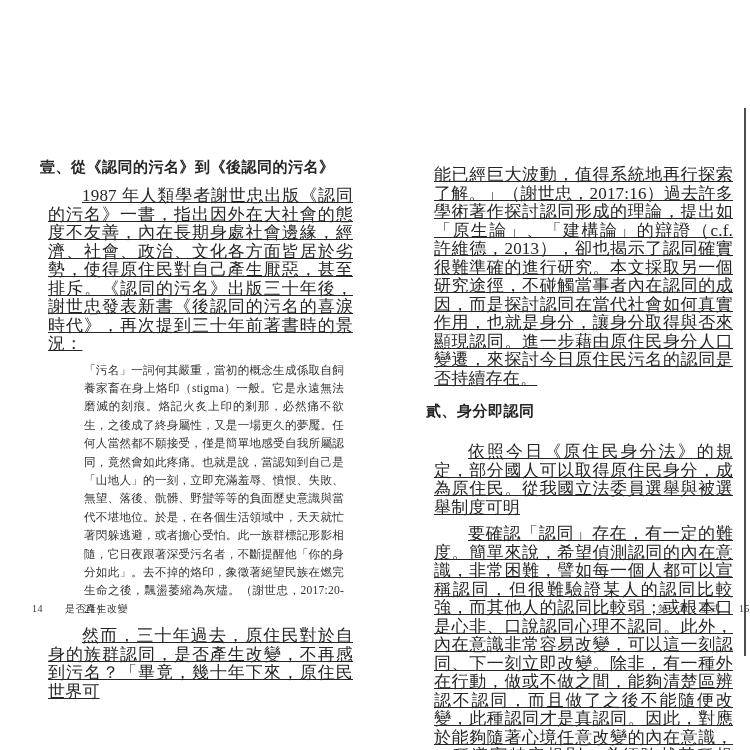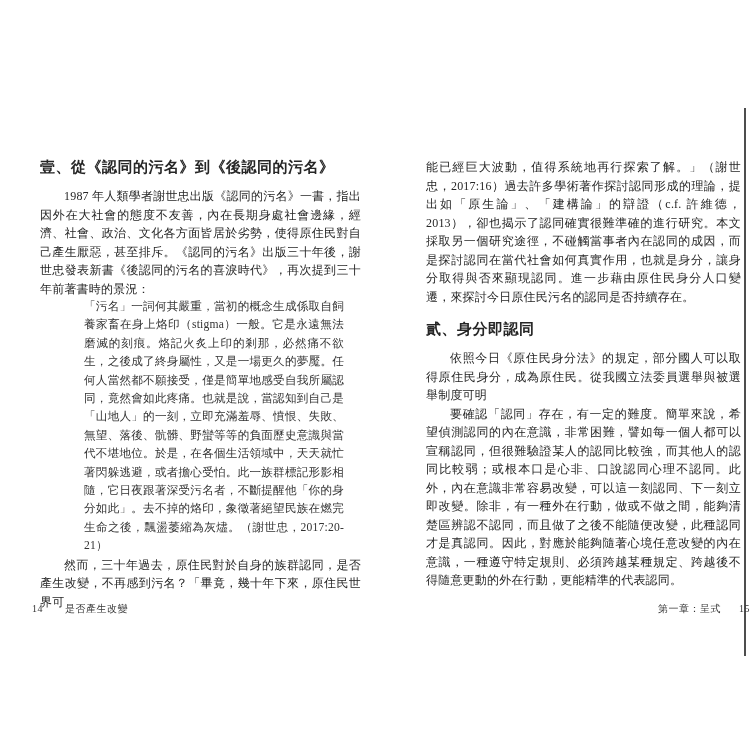--- a/index.html
+++ b/index.html
@@ -24,28 +24,29 @@
   .left-col{left:40px;width:321px;}
   .right-col{left:426px;width:315px;}
   .sec-heading{
     font-family:"Liberation Sans","DejaVu Sans",sans-serif;
     font-weight:bold;
     font-size:15px;
     line-height:18px;
     margin:0 0 11px 0;
     letter-spacing:0.5px;
   }
-  .sec-heading.mid{margin:14px 0 11px 0;}
+  .sec-heading.mid{margin:14px 0 23px 0;}
   .body-para{
-    font-size:12px;
+    font-size:17px;
     line-height:18.5px;
     text-align:justify;
     text-justify:inter-character;
-    margin:0;
+    margin:8px;
     letter-spacing:0.2px;
+    text-decoration:underline;
   }
   .indent{text-indent:2em;}
   .quote-block{
     font-size:11.6px;
     line-height:18.4px;
     text-align:justify;
     text-justify:inter-character;
     color:#333333;
     margin:0 17px 0 44px;
     letter-spacing:0.2px;

